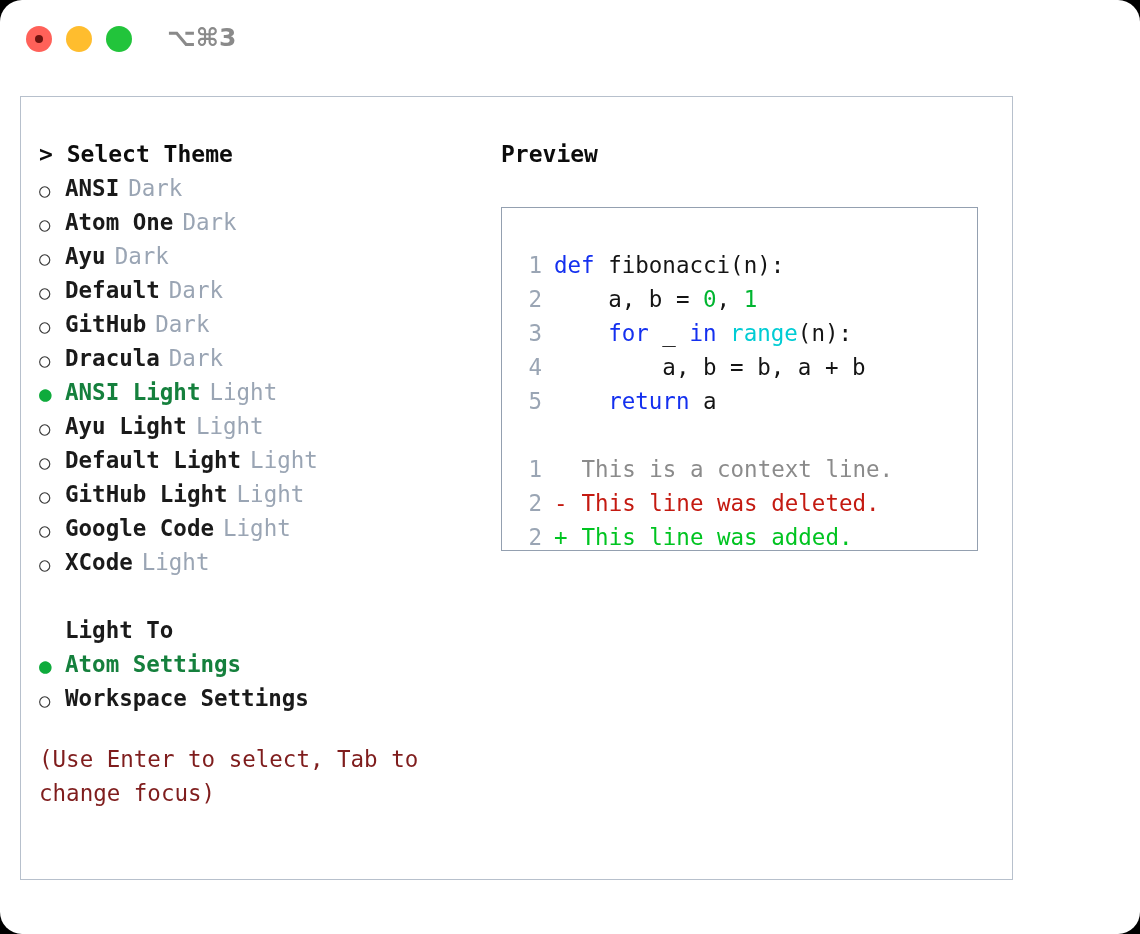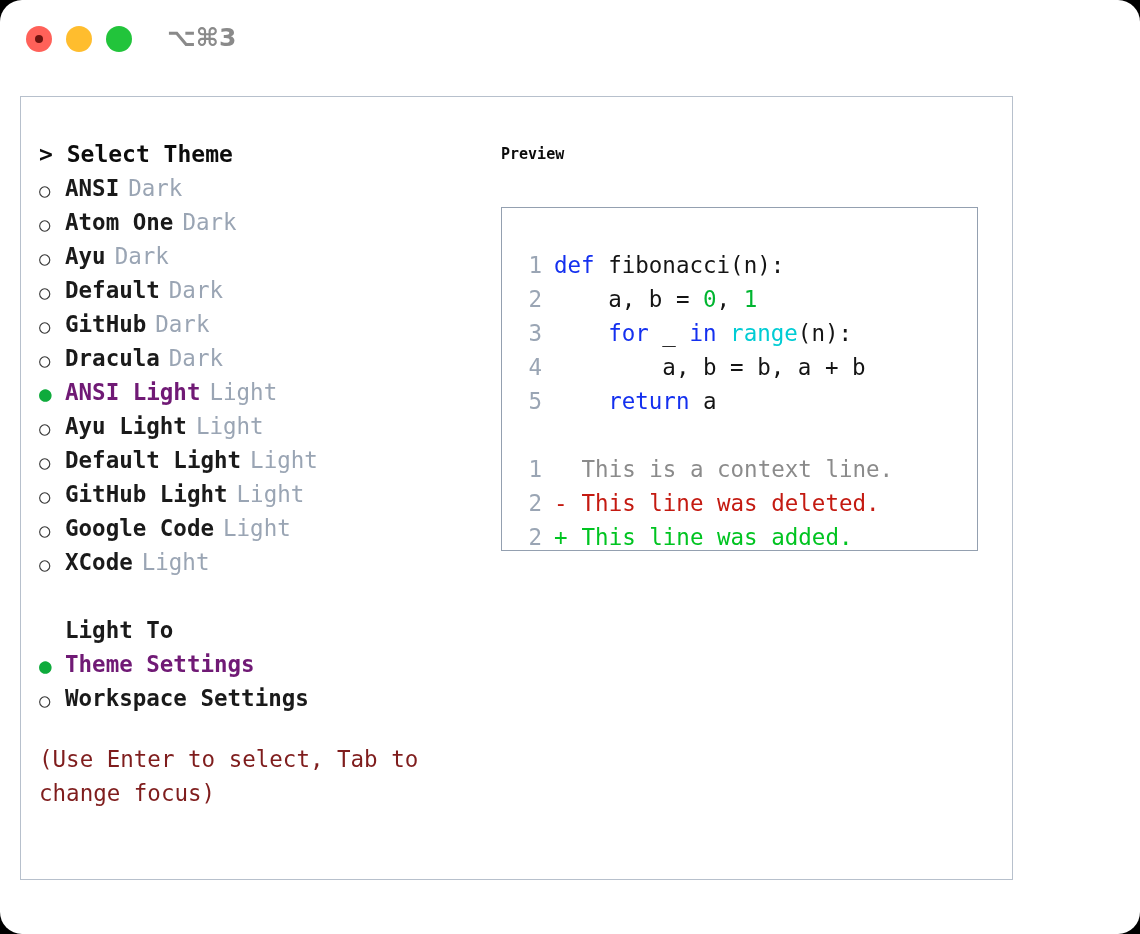--- a/index.html
+++ b/index.html
@@ -96,21 +96,21 @@
     text-align: left;
     font-size: 19px;
     color: #3a3a3a;
     vertical-align: middle;
   }
   .bullet.sel { color: #0fab3c; font-size: 21px; }
   .name {
     color: #1a1a1a;
     font-weight: 600;
   }
-  .name.sel { color: #701a75; }
+  .name.sel { color: #15803d; }
   .tag {
     color: #9aa5b4;
     font-weight: 400;
     margin-left: 9px;
   }
 
   .section-head {
     height: 34px;
     line-height: 34px;
     font-size: 22.5px;
@@ -129,21 +129,21 @@
   }
 
   
   .right-col {
     position: absolute;
     left: 480px;
     top: 40px;
     width: 500px;
   }
   .preview-title {
-    font-size: 15px;
+    font-size: 23px;
     font-weight: bold;
     color: #0c0c0c;
     line-height: 34px;
   }
   .code-box {
     margin-top: 36px;
     width: 477px;
     height: 344px;
     border: 1.6px solid #94a0b0;
     box-sizing: border-box;
@@ -207,21 +207,21 @@
           <div class="row"><span class="bullet sel">●</span><span class="name sel">ANSI Light</span><span class="tag">Light</span></div>
           <div class="row"><span class="bullet">○</span><span class="name">Ayu Light</span><span class="tag">Light</span></div>
           <div class="row"><span class="bullet">○</span><span class="name">Default Light</span><span class="tag">Light</span></div>
           <div class="row"><span class="bullet">○</span><span class="name">GitHub Light</span><span class="tag">Light</span></div>
           <div class="row"><span class="bullet">○</span><span class="name">Google Code</span><span class="tag">Light</span></div>
           <div class="row"><span class="bullet">○</span><span class="name">XCode</span><span class="tag">Light</span></div>
         </div>
       <div class="spacer"></div>
       <div class="section-head">Light To</div>
       <div id="apply-list">
-          <div class="row"><span class="bullet sel">●</span><span class="name sel">Theme Settings</span></div>
+          <div class="row"><span class="bullet sel">●</span><span class="name sel">Atom Settings</span></div>
           <div class="row"><span class="bullet">○</span><span class="name">Workspace Settings</span></div>
         </div>
       <div class="hint">(Use Enter to select, Tab to change focus)</div>
     </div>
 
     <div class="right-col">
       <div class="preview-title">Preview</div>
       <div class="code-box">
         <div class="code-inner">
           <div id="code-lines">

